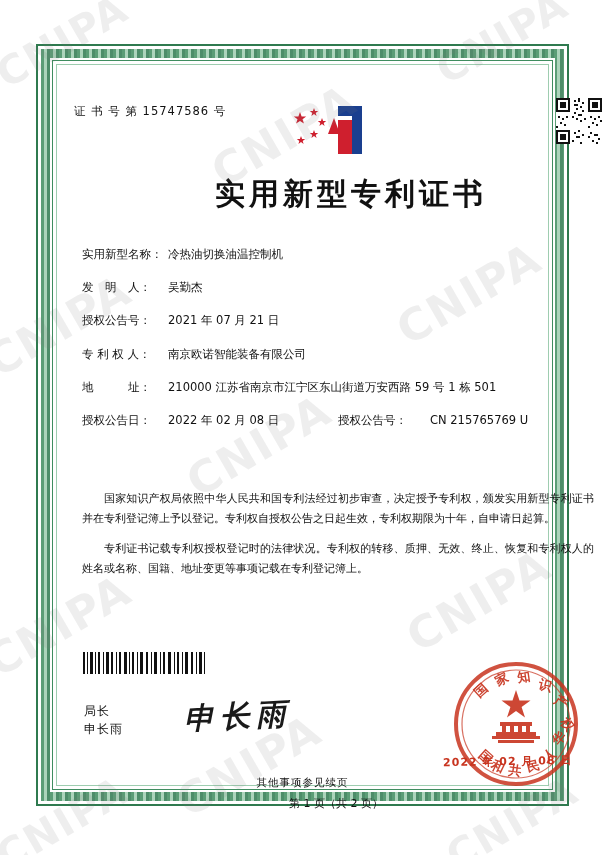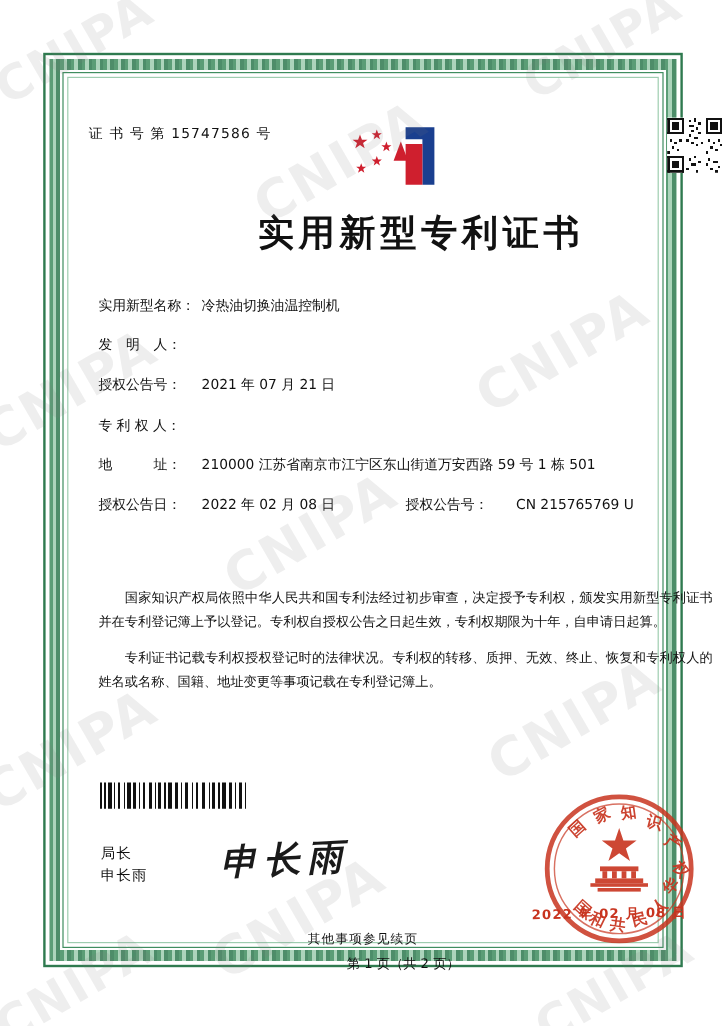--- a/index.html
+++ b/index.html
@@ -368,27 +368,29 @@
 
   <div class="title">实用新型专利证书</div>
 
   <div class="fields">
     <div class="field-row">
       <div class="field-label">实用新型名称：</div>
       <div class="field-value">冷热油切换油温控制机</div>
     </div>
     <div class="field-row">
       <div class="field-label">发　明　人：</div>
+      <div class="field-value">吴勤杰</div>
     </div>
     <div class="field-row">
       <div class="field-label">授权公告号：</div>
       <div class="field-value">2021 年 07 月 21 日</div>
     </div>
     <div class="field-row">
       <div class="field-label">专 利 权 人：</div>
+      <div class="field-value">南京欧诺智能装备有限公司</div>
     </div>
     <div class="field-row">
       <div class="field-label">地　　　址：</div>
       <div class="field-value">210000  江苏省南京市江宁区东山街道万安西路 59 号 1 栋 501</div>
     </div>
     <div class="field-row dual">
       <div class="field-label">授权公告日：</div>
       <div class="field-value">2022 年 02 月 08 日</div>
       <div class="dual-label">授权公告号：</div>
       <div class="dual-value">CN 215765769 U</div>

